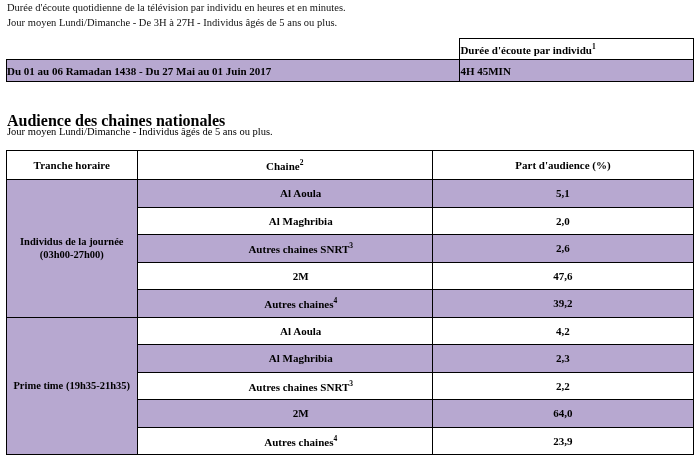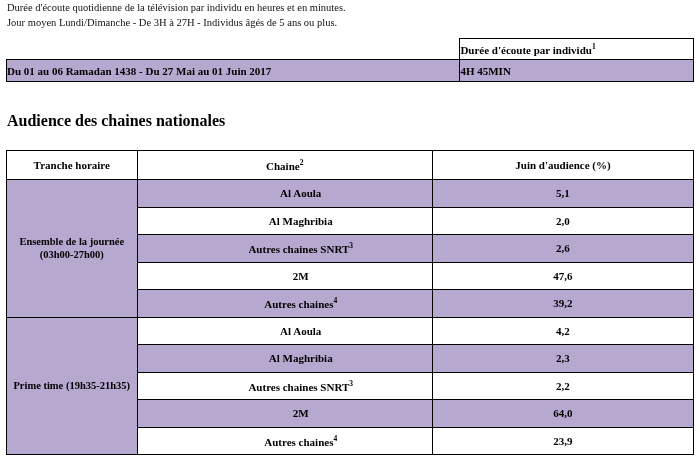--- a/index.html
+++ b/index.html
@@ -150,39 +150,40 @@
         <td class="head-right"><span>Durée d'écoute par individu</span><span class="sup">1</span></td>
       </tr>
       <tr class="violet">
         <td>Du 01 au 06 Ramadan 1438 - Du 27 Mai au 01 Juin 2017</td>
         <td>4H 45MIN</td>
       </tr>
     </tbody>
   </table>
 
   <div class="section-title">Audience des chaines nationales</div>
+  <div class="section-sub">Jour moyen Lundi/Dimanche - Individus âgés de 5 ans ou plus.</div>
 
   <table class="table2">
     <colgroup>
       <col style="width:19%">
       <col style="width:43%">
       <col style="width:38%">
     </colgroup>
     <thead>
       <tr>
         <th>Tranche horaire</th>
         <th><span>Chaine</span><span class="sup">2</span></th>
-        <th>Juin d'audience (%)</th>
+        <th>Part d'audience (%)</th>
       </tr>
     </thead>
     <tbody>
 
       <tr class="r-violet">
         <td class="group" rowspan="5">
-          <span>Ensemble de la journée</span><br>
+          <span>Individus de la journée</span><br>
           <span>(03h00-27h00)</span>
         </td>
         <td class="chaine">Al Aoula</td>
         <td class="part">5,1</td>
       </tr>
       <tr class="r-white">
         <td class="chaine">Al Maghribia</td>
         <td class="part">2,0</td>
       </tr>
       <tr class="r-violet">

